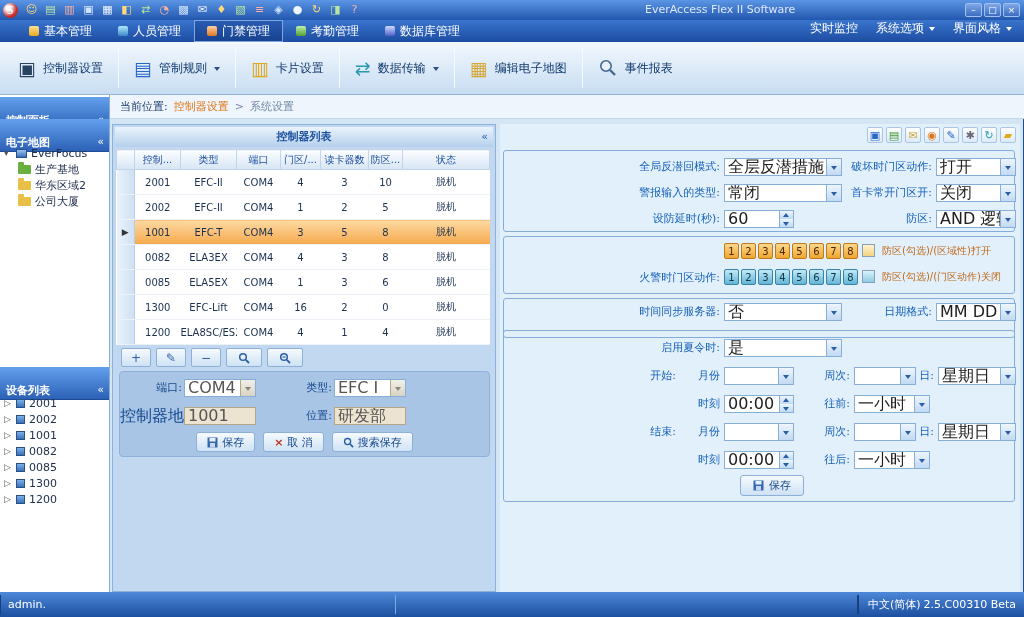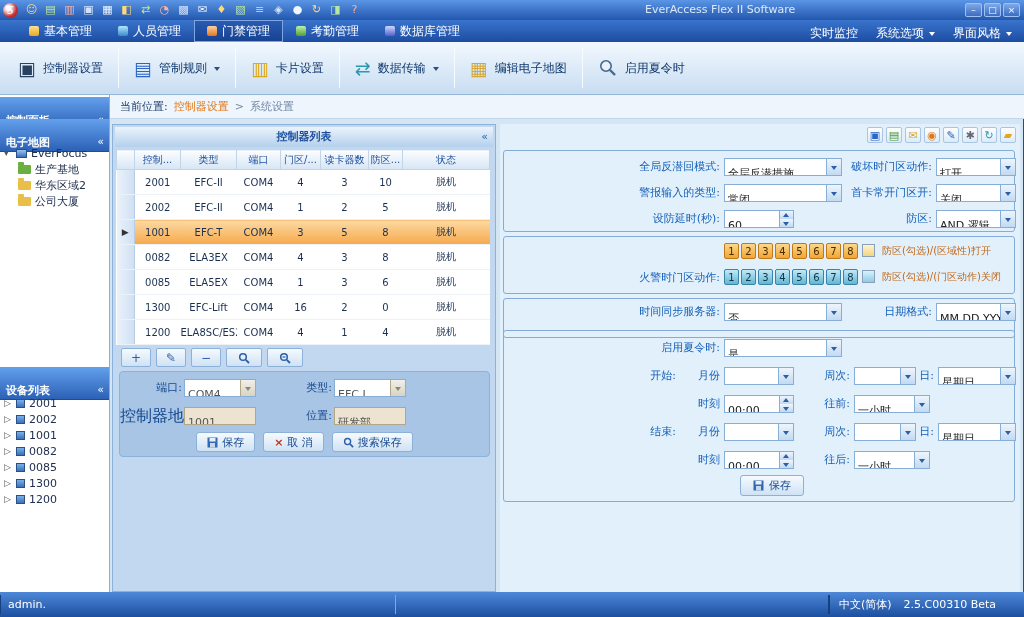--- a/index.html
+++ b/index.html
@@ -12,21 +12,21 @@
   .tbi:nth-child(5n+2){color:#ffd878}.tbi:nth-child(5n+3){color:#b9e6a0}.tbi:nth-child(5n+4){color:#ffb0a0}.tbi:nth-child(5n+5){color:#cfe2ff}.tbi:nth-child(5n+6){color:#f0f6ff}
   .tb-title{position:absolute;left:645px;top:0;line-height:20px;color:#dce8fa;font-size:11px;white-space:nowrap}
   .winbtns{position:absolute;right:4px;top:3px;display:flex;gap:2px}
   .winbtn{width:17px;height:14px;background:linear-gradient(#7fa8e8,#3c6cc0);border:1px solid #9fc0f0;color:#fff;font-size:9px;line-height:12px;text-align:center;border-radius:2px;cursor:pointer}
   
   .menubar{position:absolute;left:0;top:20px;width:1024px;height:22px;background:linear-gradient(#3a74cc,#1c4da2);display:flex;align-items:center;color:#fff;padding-left:16px}
   .tab{display:flex;align-items:center;gap:5px;padding:0 13px;height:22px;font-size:12px;cursor:pointer;white-space:nowrap}
   .tab.selected{background:linear-gradient(#2a5cb4,#16418e);box-shadow:inset 0 0 0 1px #7fa6e0}
   .tabicon{width:10px;height:10px;border-radius:2px}
   .ti1{background:linear-gradient(#ffe090,#e8a820)}.ti2{background:linear-gradient(#b0e8ff,#3a8ac8)}.ti3{background:linear-gradient(#ffd0a0,#e07820)}.ti4{background:linear-gradient(#c0f0b0,#50a030)}.ti5{background:linear-gradient(#d0d8ff,#5060c8)}
-  .menu-right{position:absolute;right:12px;top:0;height:22px;display:flex;gap:18px;align-items:flex-end;font-size:12px}
+  .menu-right{position:absolute;right:12px;top:0;height:22px;display:flex;gap:18px;align-items:flex-start;font-size:12px}
   .mitem{display:flex;gap:5px;align-items:center;cursor:pointer;white-space:nowrap}
   .dtri{width:0;height:0;border:3.5px solid transparent;border-top:4px solid #fff;margin-top:4px}
   .dtri.dk{border-top-color:#2a5080}
   
   .toolbar{position:absolute;left:0;top:42px;width:1024px;height:53px;background:linear-gradient(#f2f8fe,#c8ddf2);border-bottom:1px solid #96b6d8;display:flex;align-items:center;padding-left:6px}
   .tbtn{display:flex;align-items:center;gap:7px;height:42px;padding:0 12px;border-radius:3px;color:#10386e;font-size:12px;cursor:pointer;white-space:nowrap}
   .ticon{font-size:19px;line-height:22px}
   .ic-dark{color:#28425f}.ic-blue{color:#2a66c8}.ic-gold{color:#e0a81c}.ic-teal{color:#2a9ab0}.ic-amber{color:#d4a838}
   .tsep{width:1px;height:40px;background:#a8c4e0;border-right:1px solid #f6fbff;margin:0 3px}
   
@@ -68,42 +68,42 @@
   .fbtn{height:20px;display:flex;align-items:center;gap:4px;padding:0 10px;background:linear-gradient(#f6fafe,#cfe2f4);border:1px solid #8cb0d8;border-radius:3px;color:#14488e;cursor:pointer;white-space:nowrap}
   .redx{color:#c03020;font-weight:bold}
   
   .rpanel{position:absolute;left:500px;top:124px;width:520px;height:468px;background:#e2f0fc}
   .picons{position:absolute;top:3px;right:4px;display:flex;gap:3px}
   .pic{width:16px;height:16px;text-align:center;line-height:15px;font-size:11px;background:linear-gradient(#fdfefe,#dcebf8);border:1px solid #a8c6e4;border-radius:2px;cursor:pointer}
   .pc1{color:#2a66c8}.pc2{color:#4a9a30}.pc3{color:#d4a838}.pc4{color:#e07818}.pc5{color:#2a66c8}.pc6{color:#667}.pc7{color:#2a9ab0}.pc8{color:#e0a81c}
   .sec{position:absolute;left:3px;right:5px;border:1px solid #84acd8;border-radius:3px}
   .rl{position:absolute;height:18px;line-height:18px;color:#1560b8;text-align:right;white-space:nowrap}
   .combo{position:absolute;height:18px;background:#fff;border:1px solid #86aed6;display:flex;cursor:pointer}
-  .cval{flex:1;padding:8px 3px;font-size:11px;color:#202020;white-space:nowrap;overflow:hidden;line-height:14px}
+  .cval{flex:1;padding:1px 3px;font-size:16px;color:#202020;white-space:nowrap;overflow:hidden;line-height:14px}
   .dd{width:15px;border-left:1px solid #86aed6;background:linear-gradient(#eef5fd,#c2daf2);position:relative}
   .dd::after{content:"";position:absolute;left:3.5px;top:7px;border:3.5px solid transparent;border-top:4px solid #2a5fa8;border-bottom:none}
   .spinc{width:14px;border-left:1px solid #86aed6;display:flex;flex-direction:column}
   .su,.sd{flex:1;background:linear-gradient(#eef5fd,#c2daf2);position:relative;cursor:pointer}
   .su::after{content:"";position:absolute;left:3px;top:2px;border:3px solid transparent;border-bottom:4px solid #2a5fa8;border-top:none}
   .sd::after{content:"";position:absolute;left:3px;top:3px;border:3px solid transparent;border-top:4px solid #2a5fa8;border-bottom:none}
   .zrow{position:absolute;display:flex;gap:2px;height:16px}
   .zbtn{width:15px;height:16px;text-align:center;line-height:15px;font-size:10px;color:#4a2800;background:linear-gradient(#fcd78c,#efa632);border:1px solid #c07818;border-radius:2px;cursor:pointer}
   .zbtn.teal{background:linear-gradient(#c2e9f6,#63b5d6);border-color:#3884a8;color:#0a3848}
   .zcheck{position:absolute;width:13px;height:13px;border:1px solid #88a0b8;cursor:pointer}
   .zcheck.amber{background:linear-gradient(#fff3d0,#f3d480)}
   .zcheck.tealc{background:linear-gradient(#d8f2fc,#8ecbe4)}
   .znote{position:absolute;height:16px;line-height:16px;color:#c06818;font-size:10px;white-space:nowrap}
   .savebtn{position:absolute;height:21px;display:flex;align-items:center;justify-content:center;gap:5px;background:linear-gradient(#f6fafe,#cfe2f4);border:1px solid #8cb0d8;border-radius:3px;color:#14488e;cursor:pointer}
   
   .statusbar{position:absolute;left:0;bottom:0;width:1024px;height:25px;background:linear-gradient(#4e88d8,#1c4fa0);color:#fff;display:flex;align-items:center;font-size:11px}
   .sseg{height:19px;line-height:19px;border-right:1px solid #7fa8e0;box-shadow:1px 0 0 #16407e inset;padding:0 10px;white-space:nowrap}
   .sseg.first{padding-left:8px;width:396px}
   .sseg.time{width:150px;text-align:center}
   .sspacer{flex:1}
-  .sseg.right{display:flex;gap:12px;border-left:1px solid #16407e;border-right:none;padding-right:28px}
+  .sseg.right{display:flex;gap:3px;border-left:1px solid #16407e;border-right:none;padding-right:8px}
 </style>
 </head>
 <body>
 
 <div class="titlebar">
   <span class="logo">S</span>
   <span class="tbi">☺</span>
   <span class="tbi">▤</span>
   <span class="tbi">▥</span>
   <span class="tbi">▣</span>
@@ -191,21 +191,21 @@
   <div class="tbtn">
     <span class="ticon ic-amber">▦</span>
     <span>编辑电子地图</span>
   </div>
   <div class="tsep"></div>
   <div class="tbtn">
     <svg width="20" height="20" viewBox="0 0 20 20">
       <circle cx="8" cy="8" r="5.2" fill="#e9f2fb" stroke="#46688e" stroke-width="1.6"></circle>
       <line x1="12" y1="12" x2="17" y2="17" stroke="#46688e" stroke-width="2.4"></line>
     </svg>
-    <span>启用夏令时</span>
+    <span>事件报表</span>
   </div>
 </div>
 
 <div class="crumbbar">
   <span class="crumb-prefix">当前位置:</span>
   <span class="crumb-current">控制器设置</span>
   <span class="crumb-sep">&gt;</span>
   <span class="crumb-sub">系统设置</span>
 </div>
 

